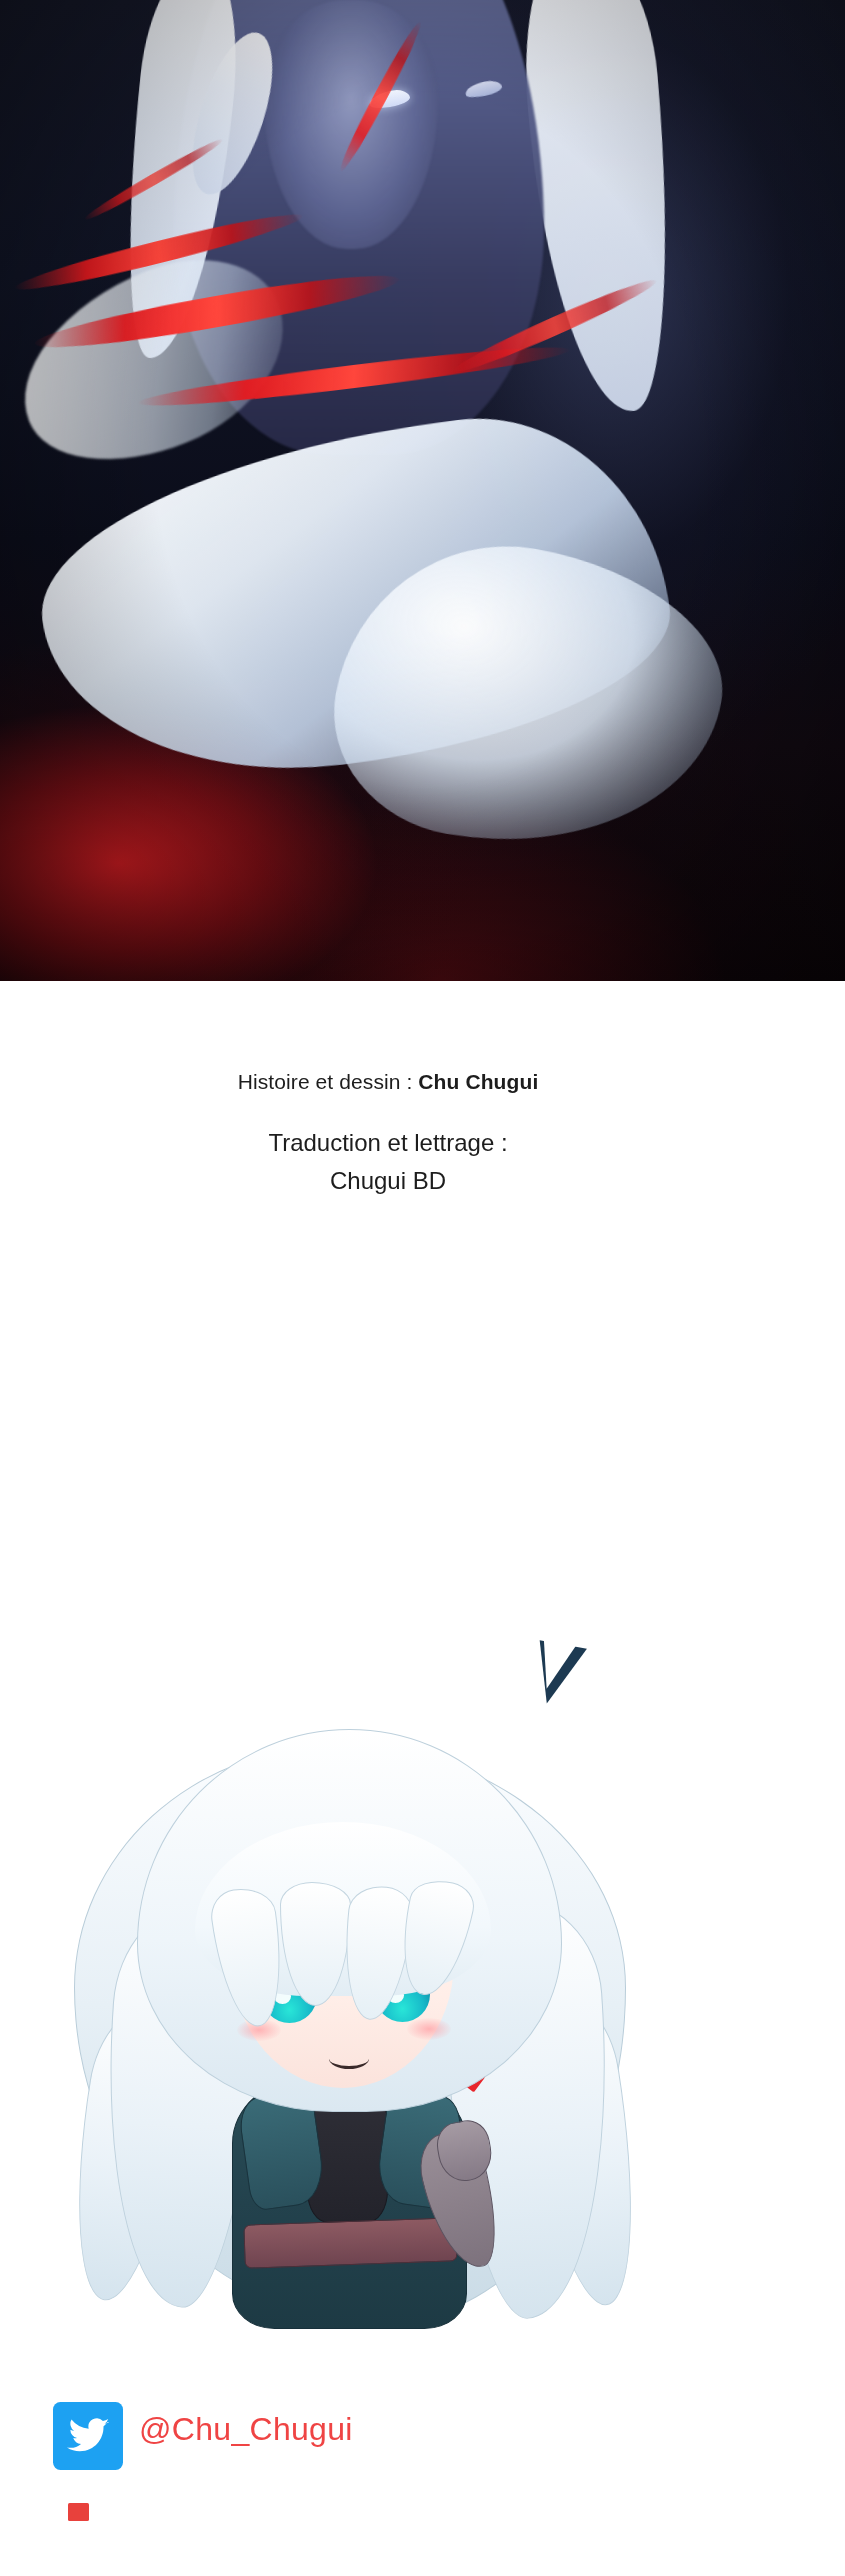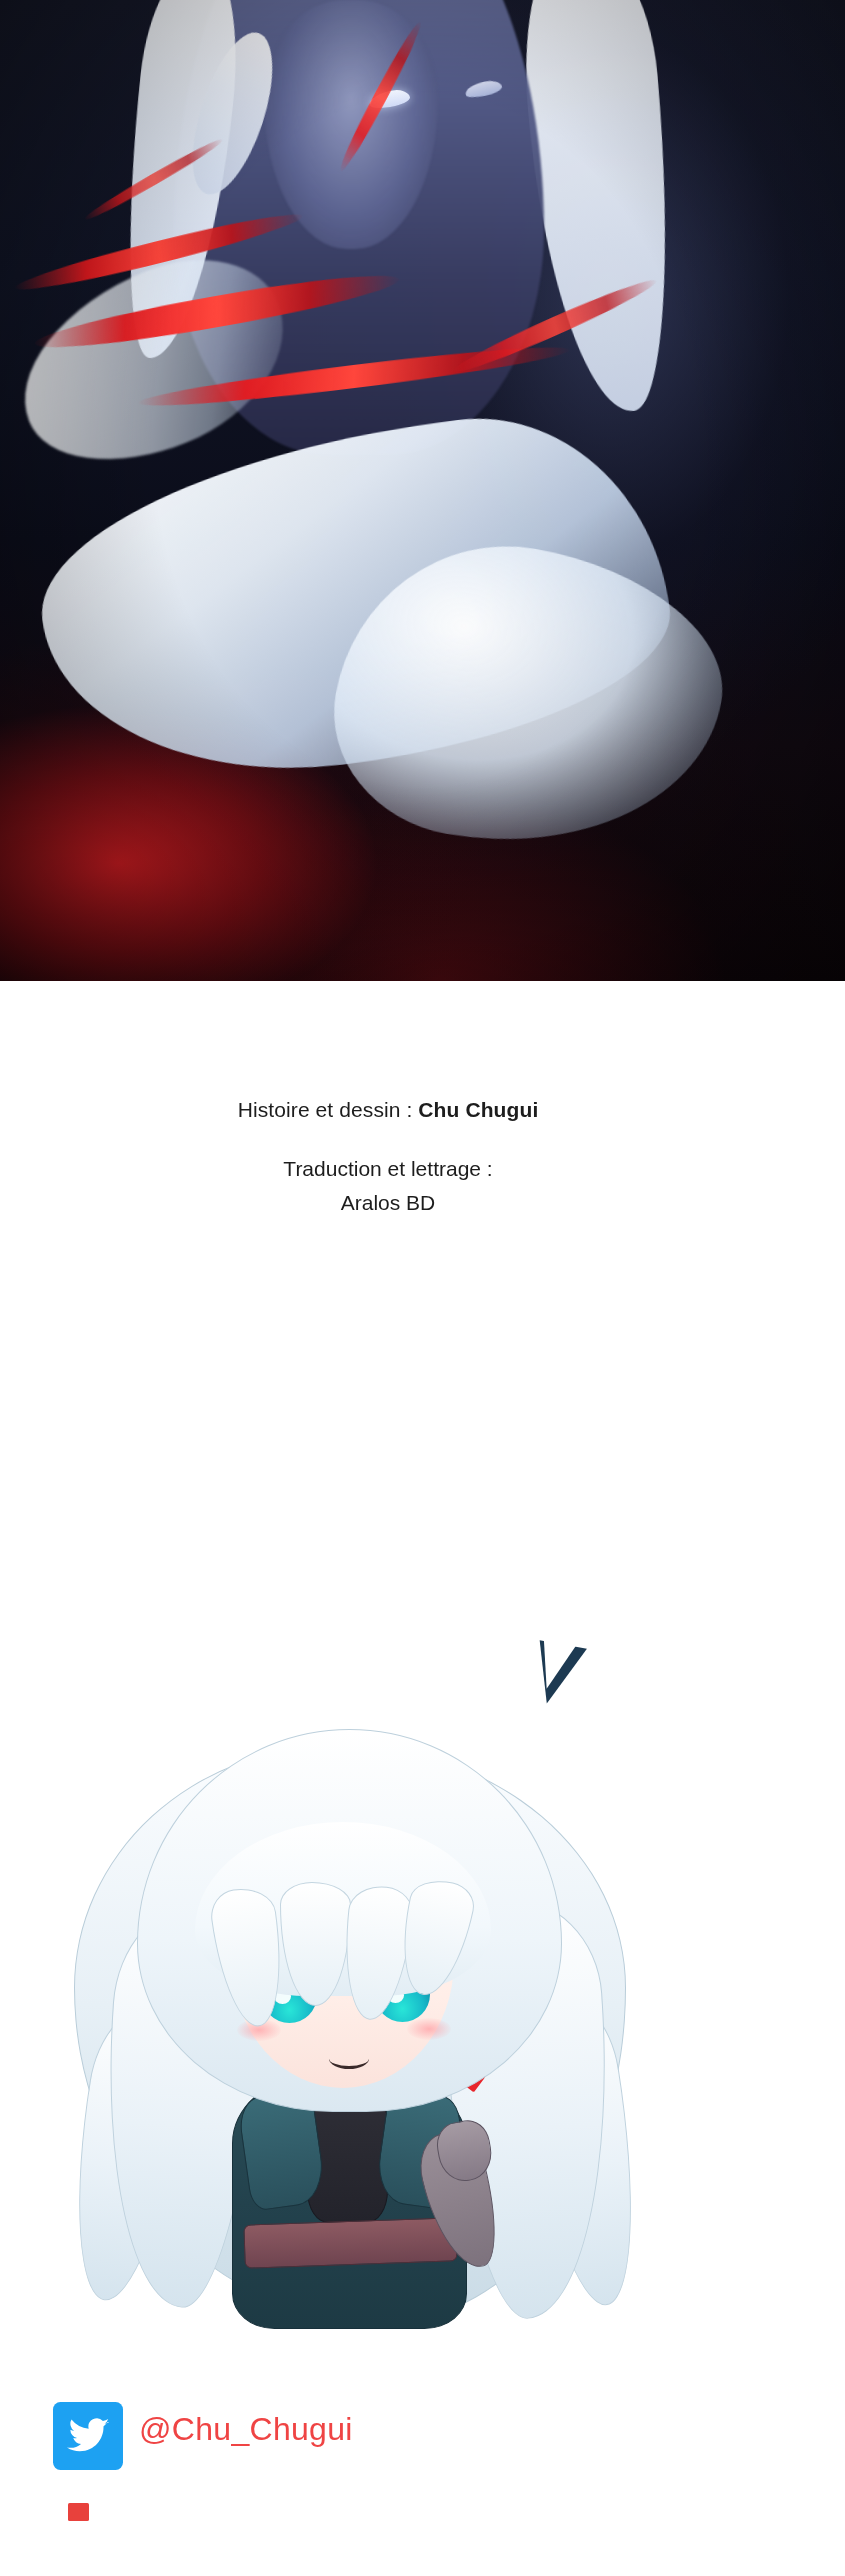--- a/index.html
+++ b/index.html
@@ -161,33 +161,32 @@
   }
 
   
   .credits {
     position: absolute;
     left: 0;
     top: 1068px;
     width: 776px;
     text-align: center;
     color: #1d1d1d;
-    margin-top: 28px;
   }
   .credit-line-1 {
     font-size: 21px;
     line-height: 1.3;
     letter-spacing: 0.1px;
   }
   .credit-line-1 .name {
     font-weight: 700;
   }
   .credit-line-2 {
     margin-top: 31px;
-    font-size: 21px;
+    font-size: 24px;
     line-height: 1.45;
   }
   .credit-line-2 .name {
     display: block;
     margin-top: 3.2px;
   }
 
   
   .bubble {
     position: absolute;
@@ -515,21 +514,21 @@
     <div class="hair-tail"></div>
     <div class="art-vignette"></div>
   </div>
 
   <div class="credits">
     <div class="credit-line-1">
       <span>Histoire et dessin : </span><span class="name">Chu Chugui</span>
     </div>
     <div class="credit-line-2">
       <span>Traduction et lettrage :</span>
-      <span class="name">Aralos BD</span>
+      <span class="name">Chugui BD</span>
     </div>
   </div>
 
   <div class="bubble-tail"></div>
   <div class="bubble-tail-inner"></div>
 
   <div class="chibi">
     <div class="chibi-hair-back"></div>
     <div class="hair-side hs-l2"></div>
     <div class="hair-side hs-r2"></div>

